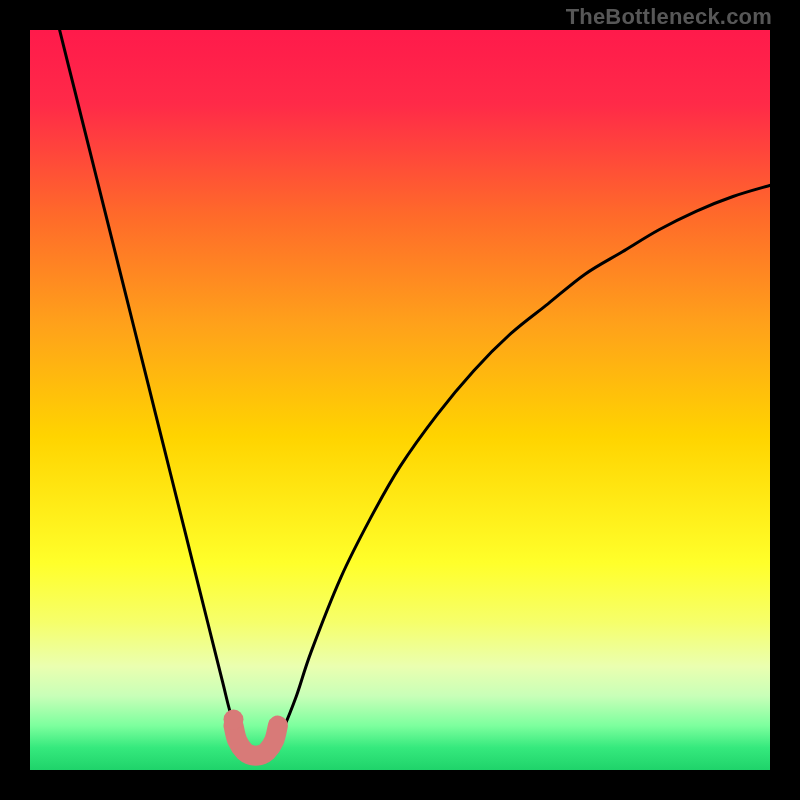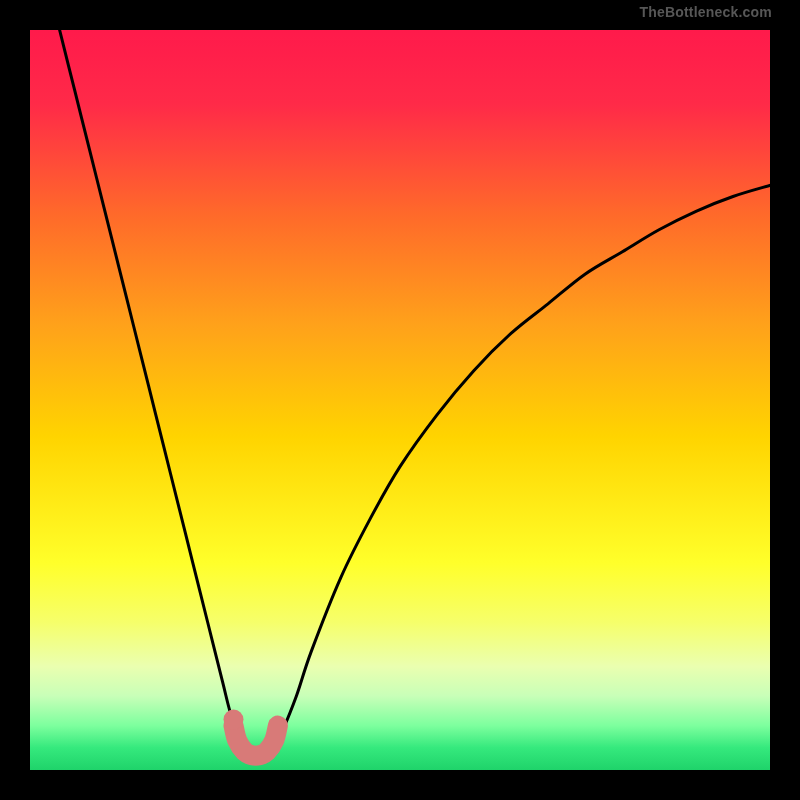--- a/index.html
+++ b/index.html
@@ -31,21 +31,21 @@
     left: 0;
     top: 0;
     width: 100%;
     height: 100%;
   }
   .watermark {
     position: absolute;
     top: 4px;
     right: 28px;
     font-family: Arial, Helvetica, sans-serif;
-    font-size: 14px;
+    font-size: 22px;
     font-weight: 600;
     color: #575757;
     letter-spacing: 0.2px;
   }
   svg.curve {
     position: absolute;
     left: 0;
     top: 0;
     width: 100%;
     height: 100%;

